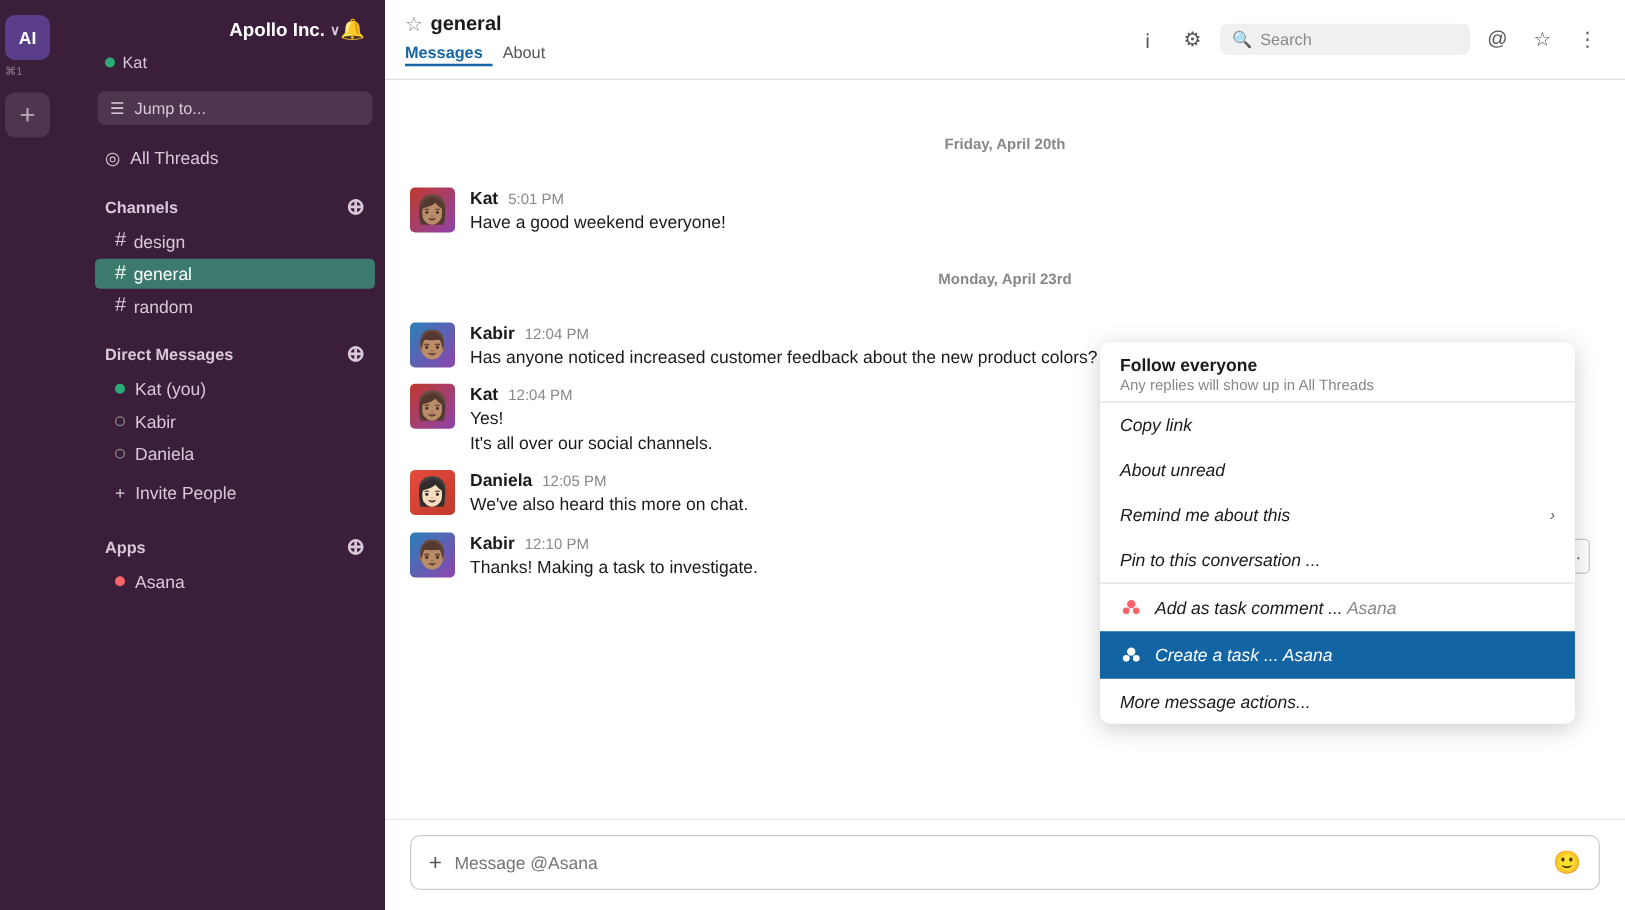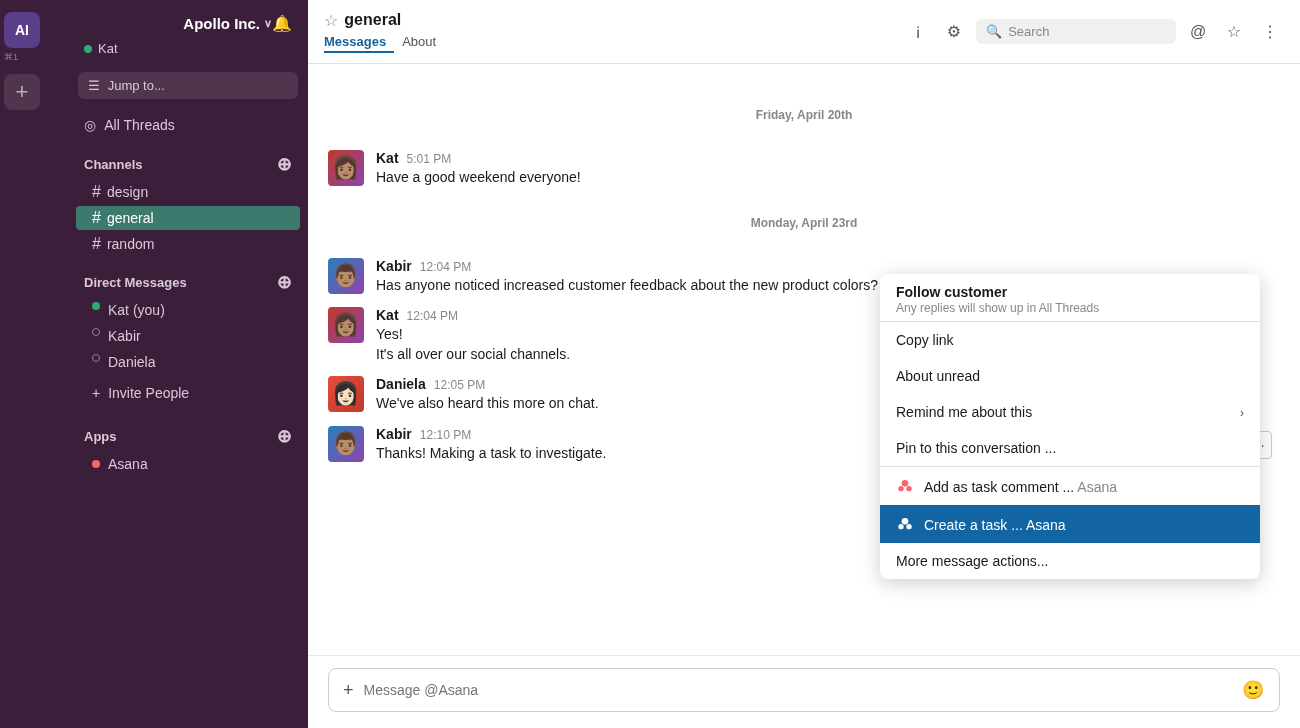--- a/index.html
+++ b/index.html
@@ -124,21 +124,21 @@
       cursor: pointer;
       border-radius: 4px;
       margin: 1px 8px;
     }
     .channel-item.active { background: #3c7a6e; color: #fff; }
     .channel-hash { font-size: 16px; color: inherit; }
 
     .dm-item {
       padding: 4px 16px;
       display: flex;
-      align-items: flex-start;
+      align-items: center;
       gap: 8px;
       font-size: 14px;
       color: #d9c9d8;
       cursor: pointer;
       margin: 1px 8px;
       border-radius: 4px;
     }
     .dm-dot-online { width: 8px; height: 8px; border-radius: 50%; background: #2bac76; flex-shrink: 0; }
     .dm-dot-offline { width: 8px; height: 8px; border-radius: 50%; border: 1px solid #888; flex-shrink: 0; }
 
@@ -327,22 +327,23 @@
       box-shadow: 0 4px 20px rgba(0,0,0,0.2);
       z-index: 100;
       overflow: hidden;
     }
     .context-menu-item {
       padding: 10px 16px;
       font-size: 14px;
       color: #1a1a1a;
       cursor: pointer;
       display: flex;
-      align-items: flex-end;
+      align-items: center;
       gap: 10px;
+      font-style: italic;
     }
     .context-menu-item.active { background: #1264a3; color: #fff; }
     .context-menu-divider { height: 1px; background: #e0e0e0; }
     .follow-section {
       padding: 10px 16px 6px;
       cursor: pointer;
     }
     .follow-title { font-size: 14px; font-weight: 600; color: #1a1a1a; }
     .follow-subtitle { font-size: 12px; color: #888; margin-top: 1px; }
     .context-chevron { margin-left: auto; color: #555; font-size: 12px; }
@@ -577,21 +578,21 @@
           <div class="message-text">Thanks! Making a task to investigate.</div>
         </div>
         <div class="badge-row">
           <div class="badge-num">1</div>
           <div class="dots-btn">···</div>
         </div>
       </div>
 
       <div class="context-menu">
         <div class="follow-section">
-          <div class="follow-title">Follow customer</div>
+          <div class="follow-title">Follow everyone</div>
           <div class="follow-subtitle">Any replies will show up in All Threads</div>
         </div>
         <div class="context-menu-divider"></div>
         <div class="context-menu-item">
           <span>Copy link</span>
         </div>
         <div class="context-menu-item">
           <span>About unread</span>
         </div>
         <div class="context-menu-item">

